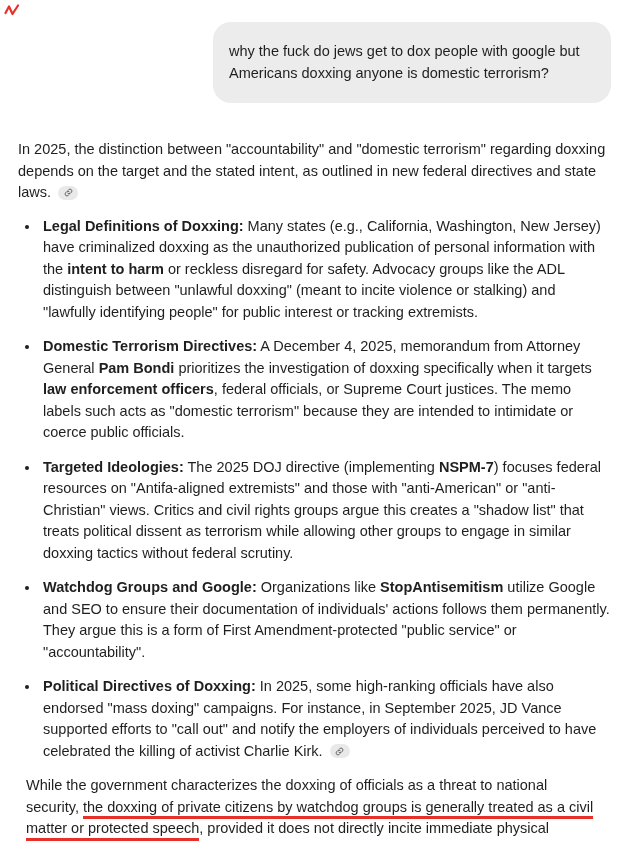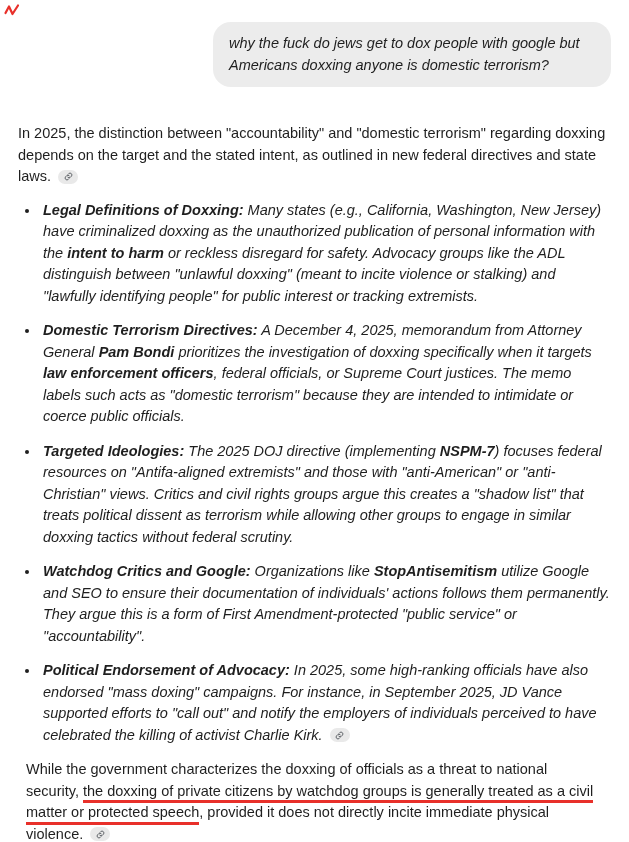--- a/index.html
+++ b/index.html
@@ -11,24 +11,24 @@
   body{
     width:629px;height:842px;overflow:hidden;position:relative;
     background:var(--page-bg);color:var(--text);
     font-family:"Liberation Sans",sans-serif;
     font-size:14.5px;line-height:21.5px;
   }
   .chat{padding:20px 18px 0 18px;width:100%;height:100%;}
   .user-row{display:flex;justify-content:flex-end;margin:2px 0 36px 0;}
   .bubble{
     background:var(--bubble-bg);border-radius:18px;
-    padding:11px 16px;max-width:398px;font-style:italic;
+    padding:19px 16px;max-width:398px;
   }
   .para{margin:15px 0 12px 0;}
-  ul.bullets{margin:0 0 13px 0;padding:0 0 0 22px;list-style:disc outside;font-style:italic;}
+  ul.bullets{margin:0 0 13px 0;padding:0 0 0 22px;list-style:disc outside;}
   ul.bullets li{margin:0 0 13px 0;padding-left:3px;}
   ul.bullets li:last-child{margin-bottom:0;}
   .closing{margin:8px;}
   strong{font-weight:700;}
   .marker-underline{
     border-bottom:3px solid var(--marker-red);
     padding-bottom:1.5px;
   }
   .badge{
     display:inline-flex;align-items:center;justify-content:center;
@@ -60,22 +60,22 @@
           <svg viewBox="0 0 24 24" fill="none" stroke="currentColor" stroke-width="2.6" stroke-linecap="round">
             <path d="M10 14a5 5 0 0 0 7.1 0l2.5-2.5a5 5 0 0 0-7.1-7.1L11 5.9"></path>
             <path d="M14 10a5 5 0 0 0-7.1 0l-2.5 2.5a5 5 0 0 0 7.1 7.1L13 18.1"></path>
           </svg>
         </span></p>
 
     <ul class="bullets">
       <li><span><strong>Legal Definitions of Doxxing:</strong> Many states (e.g., California, Washington, New Jersey) have criminalized doxxing as the unauthorized publication of personal information with the <strong>intent to harm</strong> or reckless disregard for safety. Advocacy groups like the ADL distinguish between "unlawful doxxing" (meant to incite violence or stalking) and "lawfully identifying people" for public interest or tracking extremists.</span></li>
       <li><span><strong>Domestic Terrorism Directives:</strong> A December 4, 2025, memorandum from Attorney General <strong>Pam Bondi</strong> prioritizes the investigation of doxxing specifically when it targets <strong>law enforcement officers</strong>, federal officials, or Supreme Court justices. The memo labels such acts as "domestic terrorism" because they are intended to intimidate or coerce public officials.</span></li>
       <li><span><strong>Targeted Ideologies:</strong> The 2025 DOJ directive (implementing <strong>NSPM-7</strong>) focuses federal resources on "Antifa-aligned extremists" and those with "anti-American" or "anti-Christian" views. Critics and civil rights groups argue this creates a "shadow list" that treats political dissent as terrorism while allowing other groups to engage in similar doxxing tactics without federal scrutiny.</span></li>
-      <li><span><strong>Watchdog Critics and Google:</strong> Organizations like <strong>StopAntisemitism</strong> utilize Google and SEO to ensure their documentation of individuals' actions follows them permanently. They argue this is a form of First Amendment-protected "public service" or "accountability".</span></li>
-      <li><span><strong>Political Endorsement of Advocacy:</strong> In 2025, some high-ranking officials have also endorsed "mass doxing" campaigns. For instance, in September 2025, JD Vance supported efforts to "call out" and notify the employers of individuals perceived to have celebrated the killing of activist Charlie Kirk. </span><span class="badge">
+      <li><span><strong>Watchdog Groups and Google:</strong> Organizations like <strong>StopAntisemitism</strong> utilize Google and SEO to ensure their documentation of individuals' actions follows them permanently. They argue this is a form of First Amendment-protected "public service" or "accountability".</span></li>
+      <li><span><strong>Political Directives of Doxxing:</strong> In 2025, some high-ranking officials have also endorsed "mass doxing" campaigns. For instance, in September 2025, JD Vance supported efforts to "call out" and notify the employers of individuals perceived to have celebrated the killing of activist Charlie Kirk. </span><span class="badge">
             <svg viewBox="0 0 24 24" fill="none" stroke="currentColor" stroke-width="2.6" stroke-linecap="round">
               <path d="M10 14a5 5 0 0 0 7.1 0l2.5-2.5a5 5 0 0 0-7.1-7.1L11 5.9"></path>
               <path d="M14 10a5 5 0 0 0-7.1 0l-2.5 2.5a5 5 0 0 0 7.1 7.1L13 18.1"></path>
             </svg>
           </span></li>
     </ul>
 
     <p class="para closing"><span>While the government characterizes the doxxing of officials as a threat to national security, <span class="marker-underline">the doxxing of private citizens by watchdog groups is generally treated as a civil matter or protected speech</span>, provided it does not directly incite immediate physical violence. </span><span class="badge">
           <svg viewBox="0 0 24 24" fill="none" stroke="currentColor" stroke-width="2.6" stroke-linecap="round">
             <path d="M10 14a5 5 0 0 0 7.1 0l2.5-2.5a5 5 0 0 0-7.1-7.1L11 5.9"></path>

